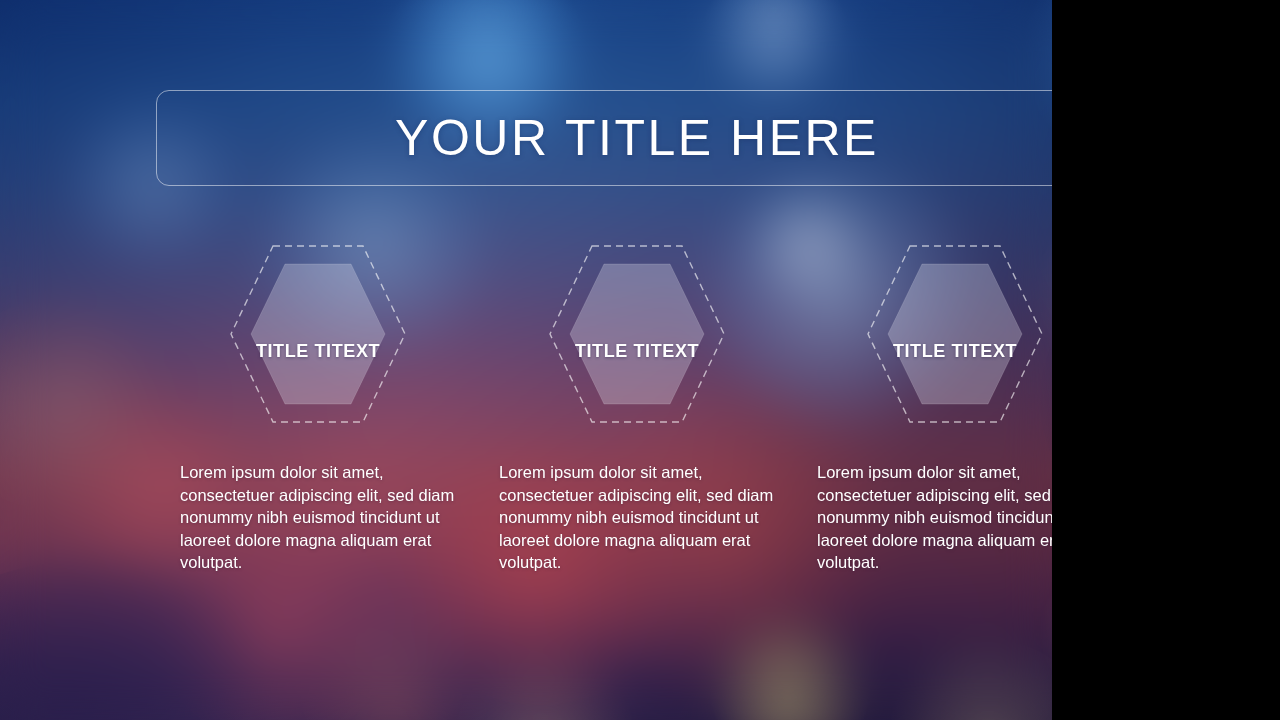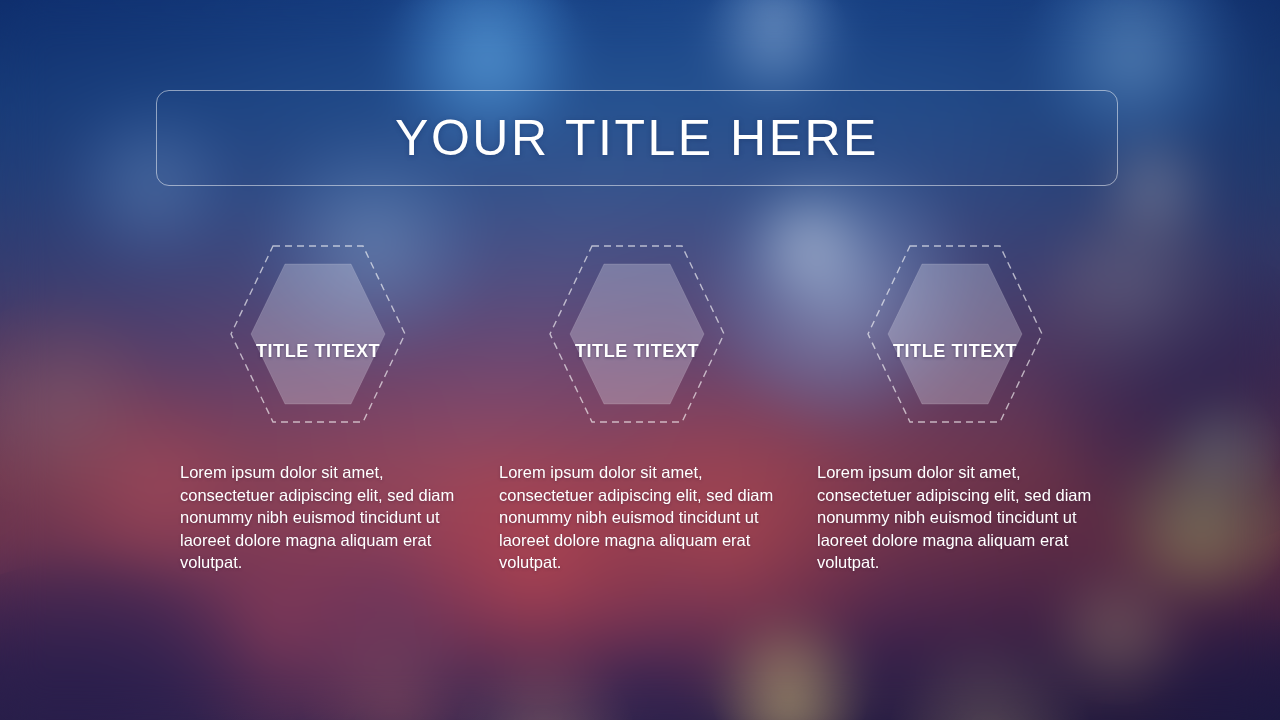--- a/index.html
+++ b/index.html
@@ -2,21 +2,21 @@
 <html><head>
 <meta charset="utf-8">
 <style>
   html, body {
     margin: 0;
     padding: 0;
     background: #000;
   }
   #slide {
     position: relative;
-    width: 1280px;
+    width: 1052px;
     height: 720px;
     overflow: hidden;
     font-family: "Liberation Sans", sans-serif;
     background: #0c4a6e;
   }
 
   
   .bg-base {
     position: absolute;
     inset: 0;

